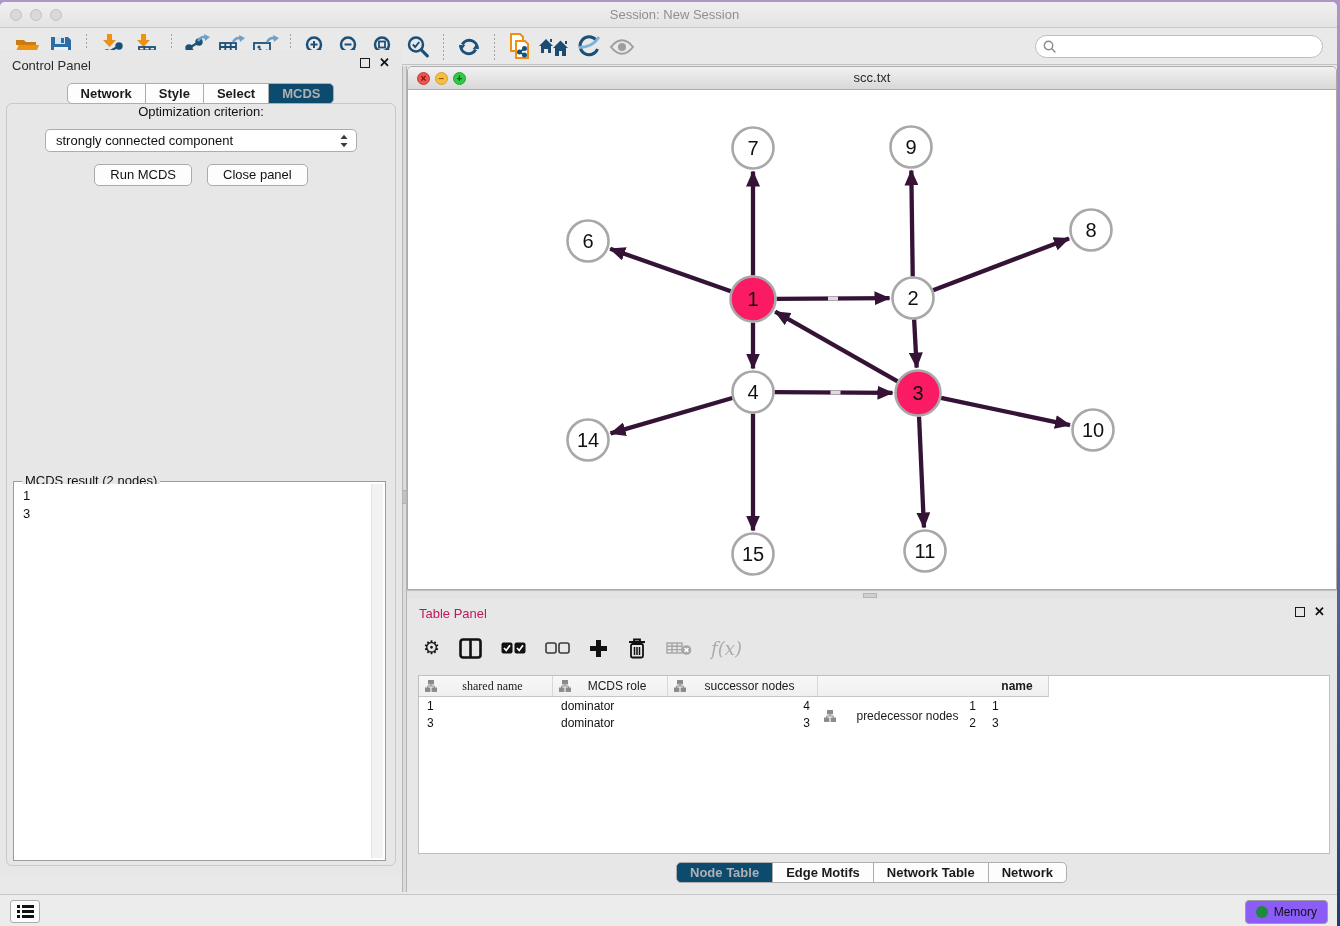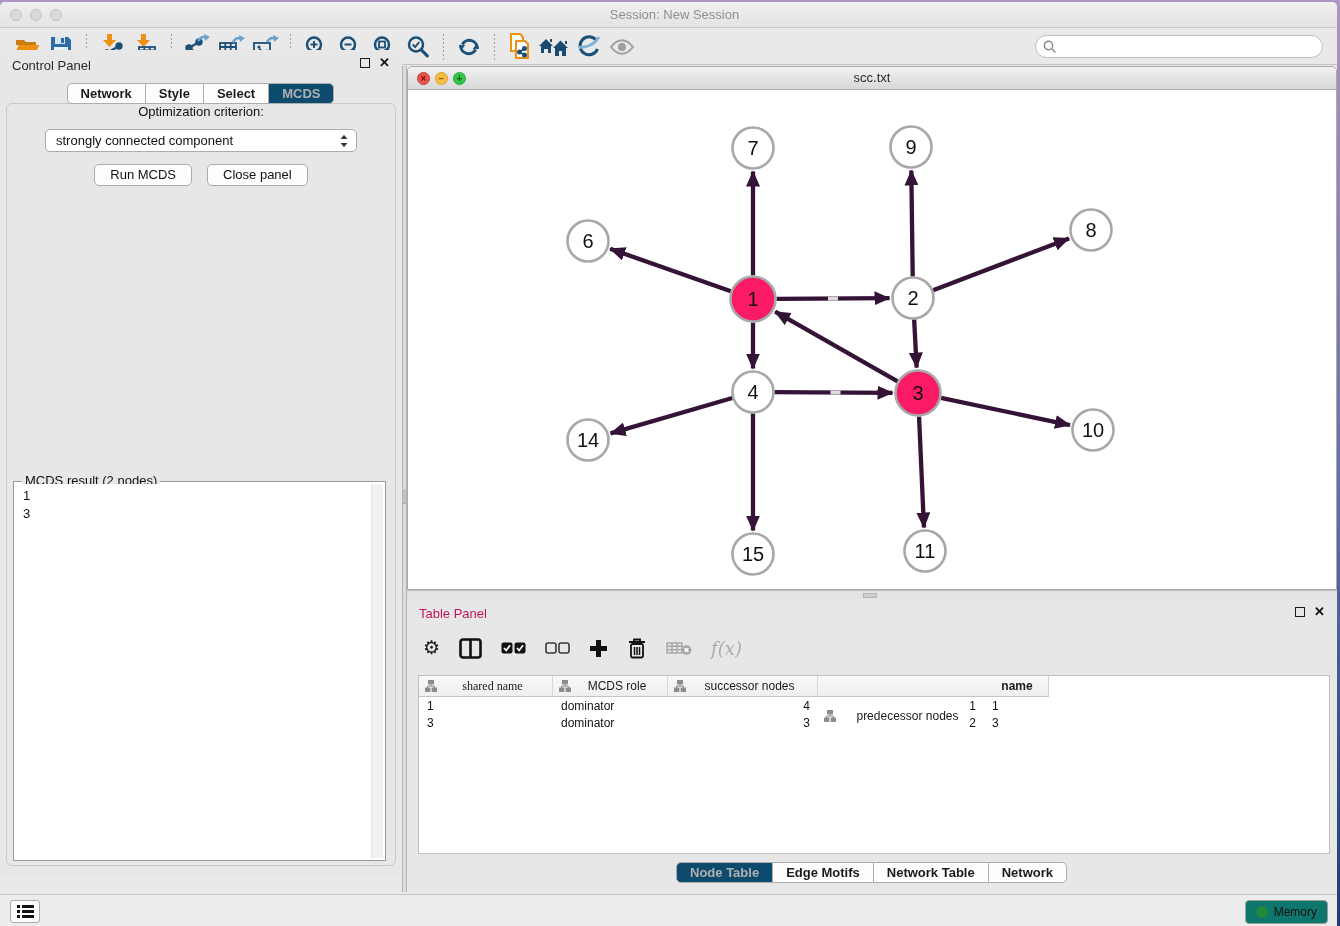--- a/index.html
+++ b/index.html
@@ -84,21 +84,21 @@
   .th .lbl{flex:1;text-align:center;padding-right:4px;}
   .tr{display:flex;height:17px;align-items:center;font-size:12px;color:#111;}
   .td{padding:0 8px;overflow:hidden;white-space:nowrap;}
   .td.right{text-align:right;}
   .tp-tabs{position:absolute;left:0;right:0;bottom:7px;}
 
   
   .status-bar{position:absolute;left:0;top:892px;width:1337px;height:34px;background:#ECECEC;border-top:1px solid #C6C6C6;}
   .list-btn{position:absolute;left:10px;top:5px;width:30px;height:23px;background:#FBFBFB;border:1px solid #ABABAB;border-radius:3px;
     display:flex;align-items:center;justify-content:center;}
-  .memory-btn{position:absolute;right:9px;top:5px;height:24px;background:#0f766e;border:1px solid #9E9E9E;border-radius:4px;
+  .memory-btn{position:absolute;right:9px;top:5px;height:24px;background:#8b5cf6;border:1px solid #9E9E9E;border-radius:4px;
     display:flex;align-items:center;gap:6px;padding:0 10px;font-size:12px;color:#111;}
   .mem-dot{width:12px;height:12px;border-radius:50%;background:#1F8A3B;}
 </style>
 </head>
 <body>
 
 <div class="app">
 
   <div class="titlebar">
     <span class="tl-dot" style="left:10px"></span>

